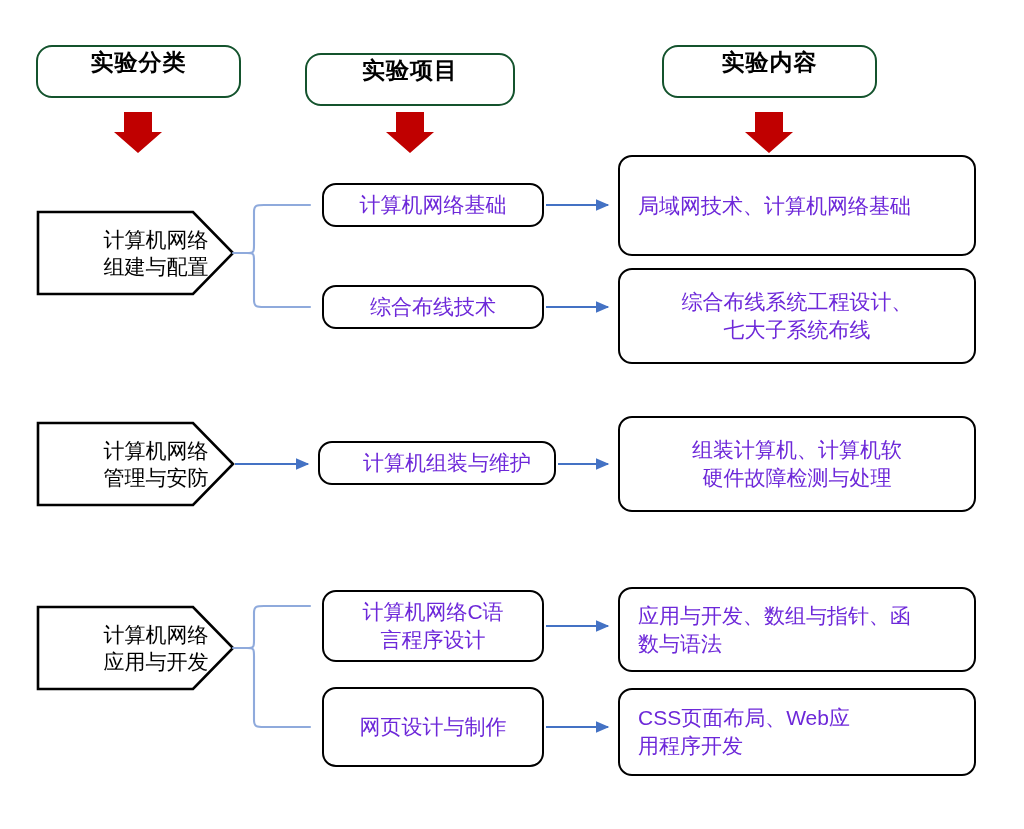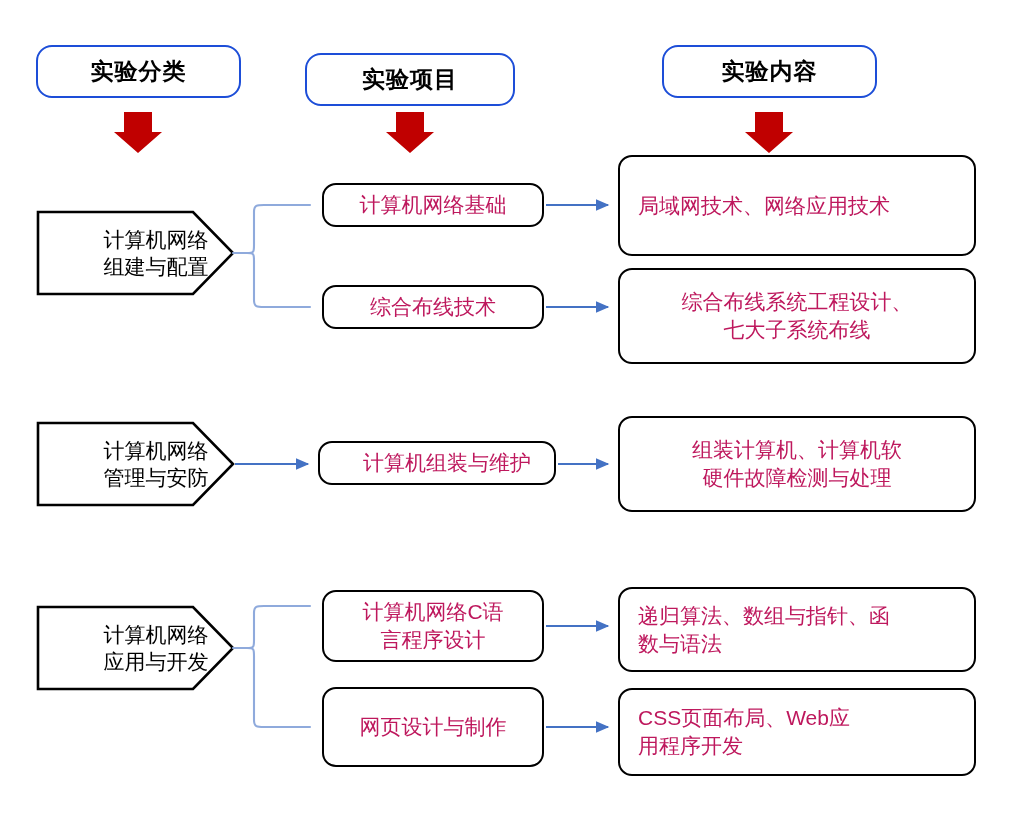--- a/index.html
+++ b/index.html
@@ -26,25 +26,24 @@
     left: 0; top: 0;
     width: 1024px;
     height: 829px;
     pointer-events: none;
   }
 
   
   .header-box {
     position: absolute;
     box-sizing: border-box;
-    border: 2px solid #1d4ed8;
+    border: 2px solid #14532d;
     border-radius: 16px;
     background: #ffffff;
     display: flex;
-    align-items: center;
     justify-content: center;
     font-weight: bold;
     font-size: 23px;
     letter-spacing: 1px;
     color: #000000;
   }
   .cat-label {
     position: absolute;
     display: flex;
     flex-direction: column;
@@ -62,21 +61,21 @@
   .rbox {
     position: absolute;
     box-sizing: border-box;
     border: 2.5px solid #000000;
     border-radius: 14px;
     background: #ffffff;
     display: flex;
     align-items: center;
     font-size: 21px;
     line-height: 1.32;
-    color: #be185d;
+    color: #6d28d9;
     white-space: pre-line;
   }
   .rbox.project {
     justify-content: center;
     text-align: center;
     padding: 0 8px;
   }
   .rbox.content {
     justify-content: flex-start;
     text-align: left;
@@ -143,42 +142,42 @@
   </div>
   <div class="header-box" style="left:662px; top:45px; width:215px; height:53px;">
     <span>实验内容</span>
   </div>
 
   <div class="cat-label" style="left:38px; top:212px; width:172px; height:82px;">计算机网络
 组建与配置</div>
 
   <div class="rbox project" style="left:322px; top:183px; width:222px; height:44px;">计算机网络基础</div>
 
-  <div class="rbox content" style="left:618px; top:155px; width:358px; height:101px;">局域网技术、网络应用技术</div>
+  <div class="rbox content" style="left:618px; top:155px; width:358px; height:101px;">局域网技术、计算机网络基础</div>
 
   <div class="rbox content center" style="left:618px; top:268px; width:358px; height:96px;">综合布线系统工程设计、
 七大子系统布线</div>
 
   <div class="rbox project" style="left:322px; top:285px; width:222px; height:44px;">综合布线技术</div>
 
   <div class="cat-label" style="left:38px; top:423px; width:172px; height:82px;">计算机网络
 管理与安防</div>
 
   <div class="rbox project" style="left:318px; top:441px; width:238px; height:44px;padding-left:28px;">计算机组装与维护</div>
 
   <div class="rbox content center" style="left:618px; top:416px; width:358px; height:96px;">组装计算机、计算机软
 硬件故障检测与处理</div>
 
   <div class="cat-label" style="left:38px; top:607px; width:172px; height:82px;">计算机网络
 应用与开发</div>
 
   <div class="rbox project" style="left:322px; top:590px; width:222px; height:72px;">计算机网络C语
 言程序设计</div>
 
-  <div class="rbox content" style="left:618px; top:587px; width:358px; height:85px;">递归算法、数组与指针、函
+  <div class="rbox content" style="left:618px; top:587px; width:358px; height:85px;">应用与开发、数组与指针、函
 数与语法</div>
 
   <div class="rbox project" style="left:322px; top:687px; width:222px; height:80px;">网页设计与制作</div>
 
   <div class="rbox content" style="left:618px; top:688px; width:358px; height:88px;">CSS页面布局、Web应
 用程序开发</div>
 
 </div>
 
 </body></html>

